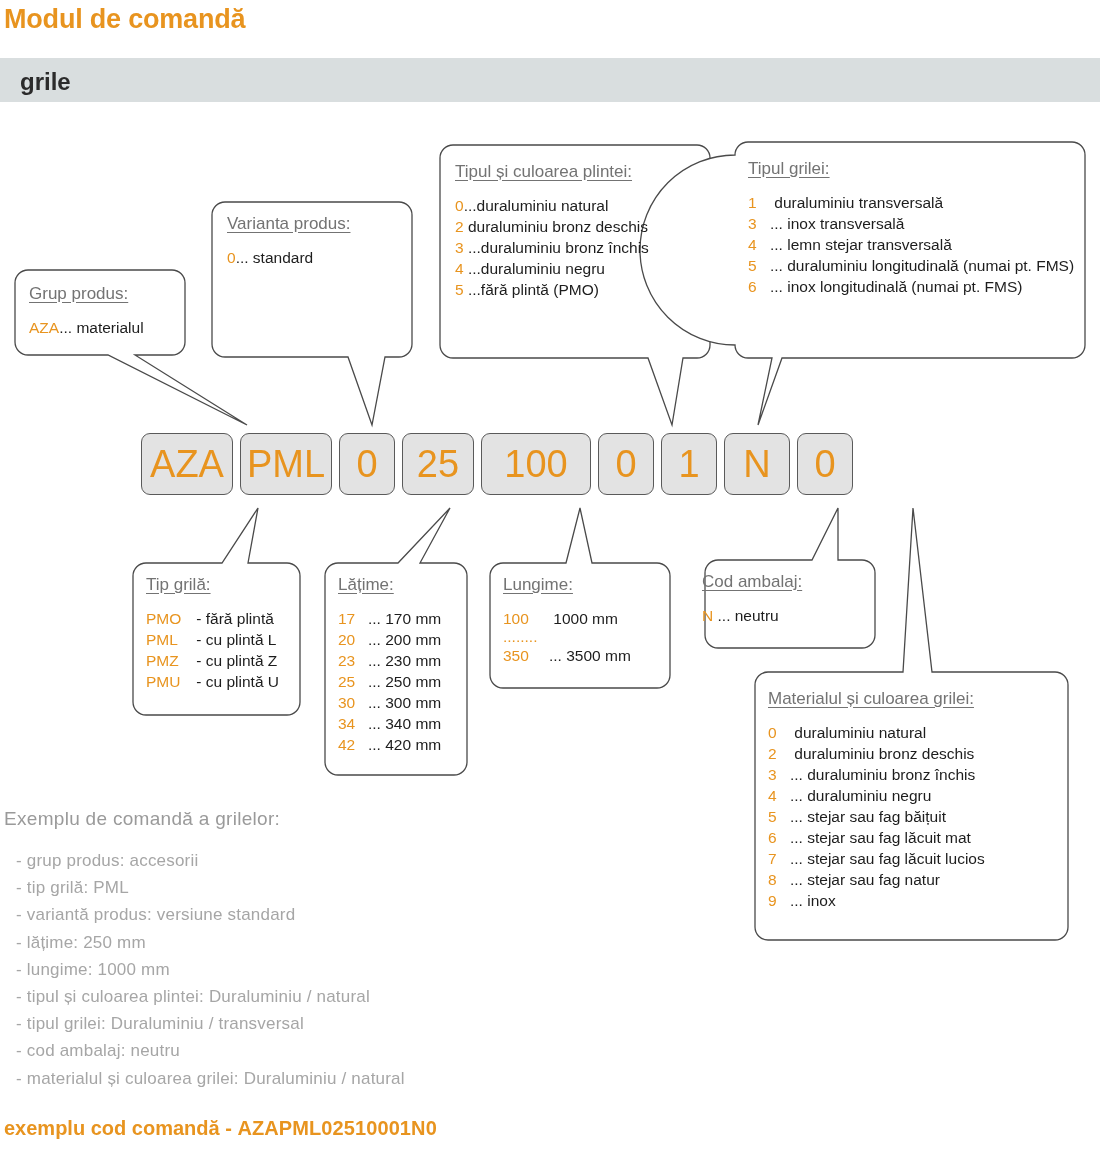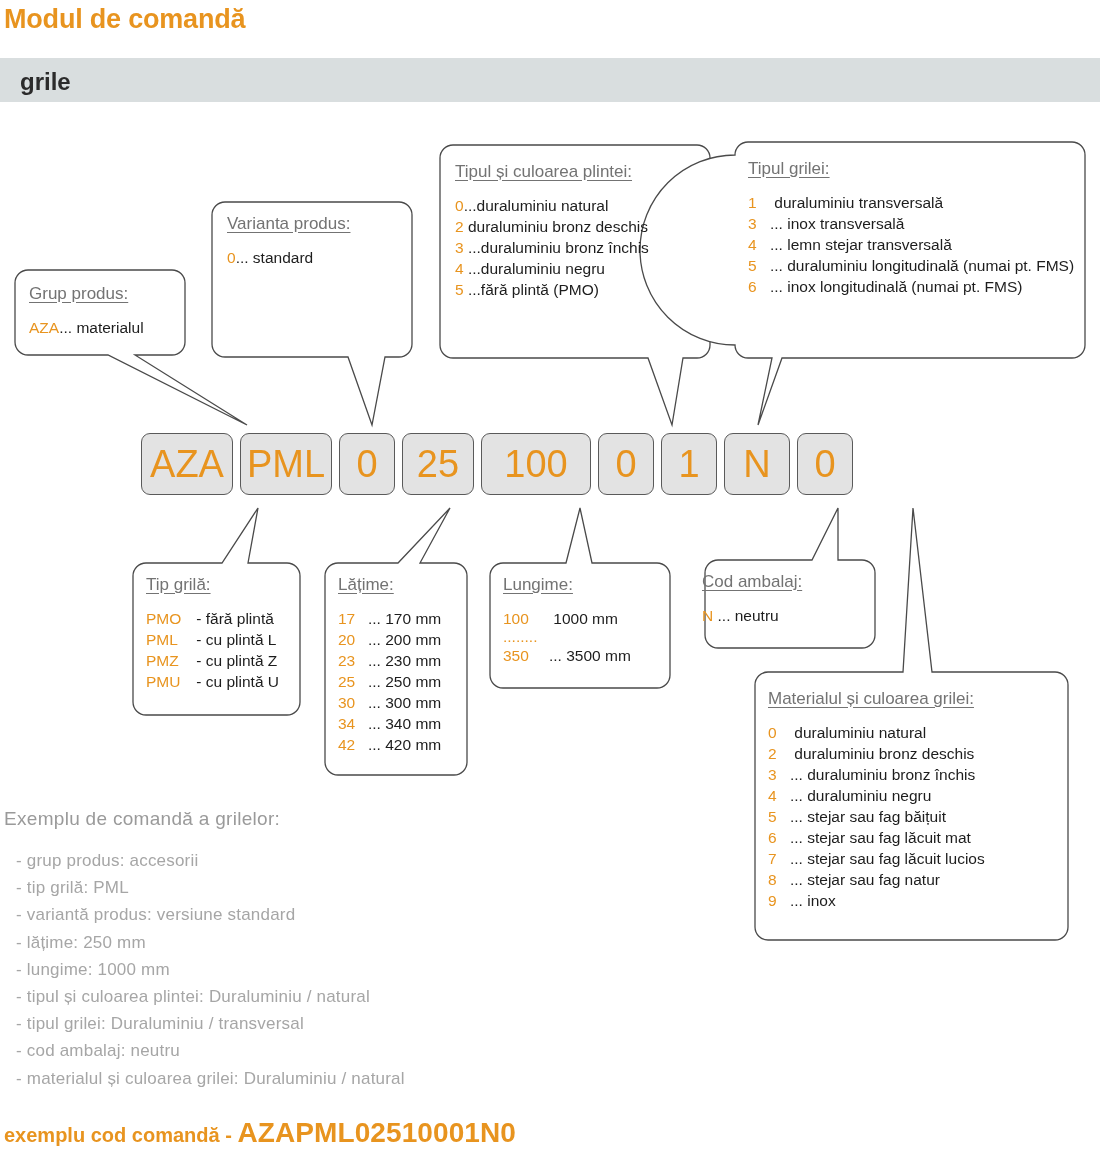--- a/index.html
+++ b/index.html
@@ -133,21 +133,21 @@
     left: 4px;
     top: 1117px;
     color: #E8941F;
     white-space: nowrap;
   }
   #order-code-label {
     font-size: 20px;
     font-weight: bold;
   }
   #order-code-value {
-    font-size: 28px;
+    font-size: 20px;
     font-weight: bold;
     letter-spacing: 0.1px;
   }
 </style>
 </head>
 <body>
 
 <div id="page-title">Modul de comandă</div>
 <div id="section-band"></div>
 <div id="section-band-label">grile</div>

